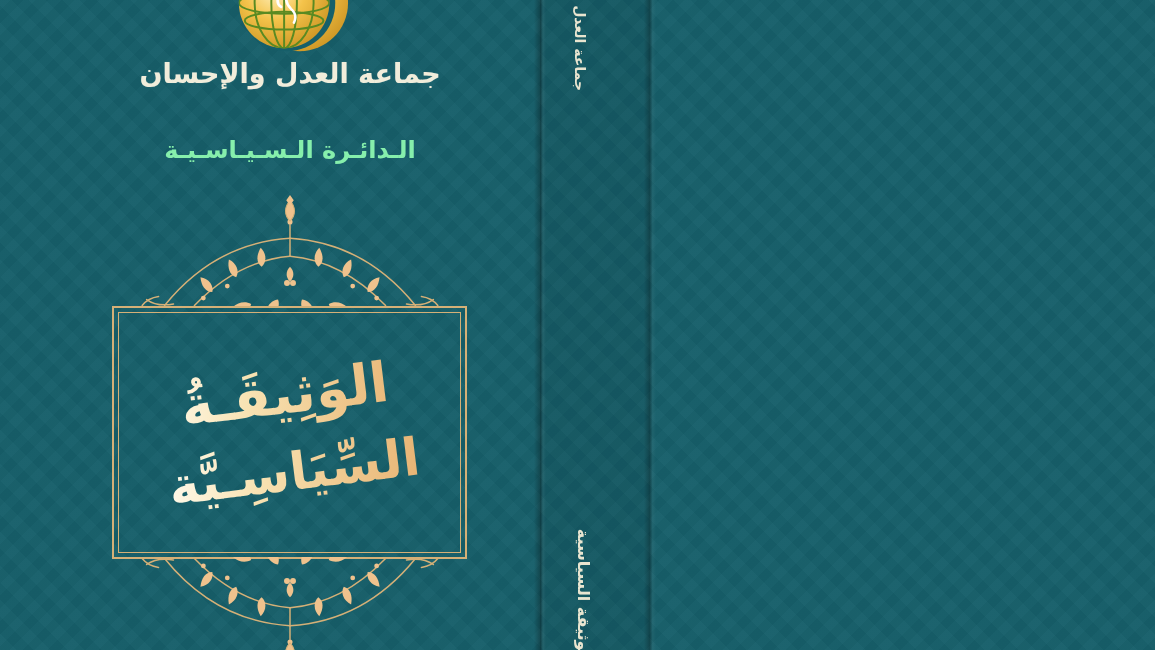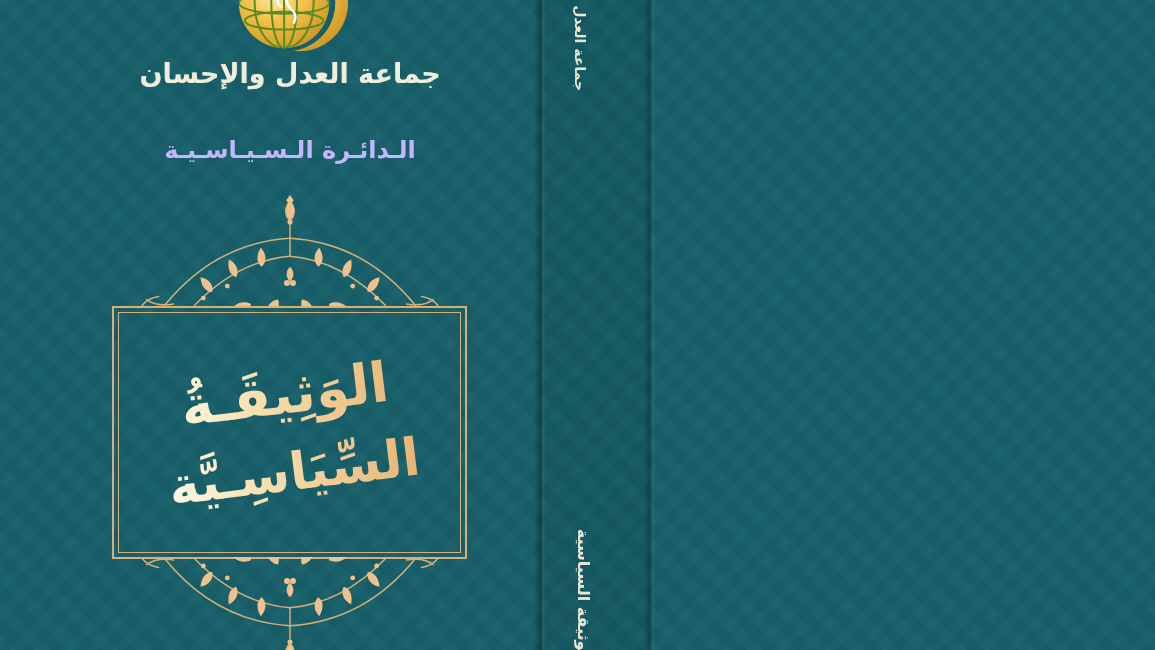--- a/index.html
+++ b/index.html
@@ -34,21 +34,21 @@
   .country-row{
     position:absolute;left:140px;top:114px;width:300px;height:22px;
     display:flex;align-items:center;justify-content:center;gap:12px;direction:rtl;
   }
   .country-row .rule{height:1px;background:#e9e5cf;opacity:.85;}
   .country-row .rule.r-short{width:34px;}
   .country-row .rule.r-long{width:70px;}
   .country{color:#f1eddb;font-size:17px;font-weight:bold;direction:rtl;}
   .division{
     position:absolute;left:90px;top:136px;width:400px;text-align:center;
-    direction:rtl;color:#c4b5fd;font-size:24px;font-weight:bold;letter-spacing:0;
+    direction:rtl;color:#86efac;font-size:24px;font-weight:bold;letter-spacing:0;
   }
   .orn{position:absolute;left:140px;width:300px;height:112px;}
   .orn.top{top:195px;}
   .orn.bottom{top:557px;transform:scaleY(-1);}
   .title-frame{
     position:absolute;left:112px;top:306px;width:355px;height:253px;
     border:2px solid #d5b077;box-sizing:border-box;
   }
   .title-frame-inner{
     position:absolute;inset:4px;border:1px solid #d5b077;

